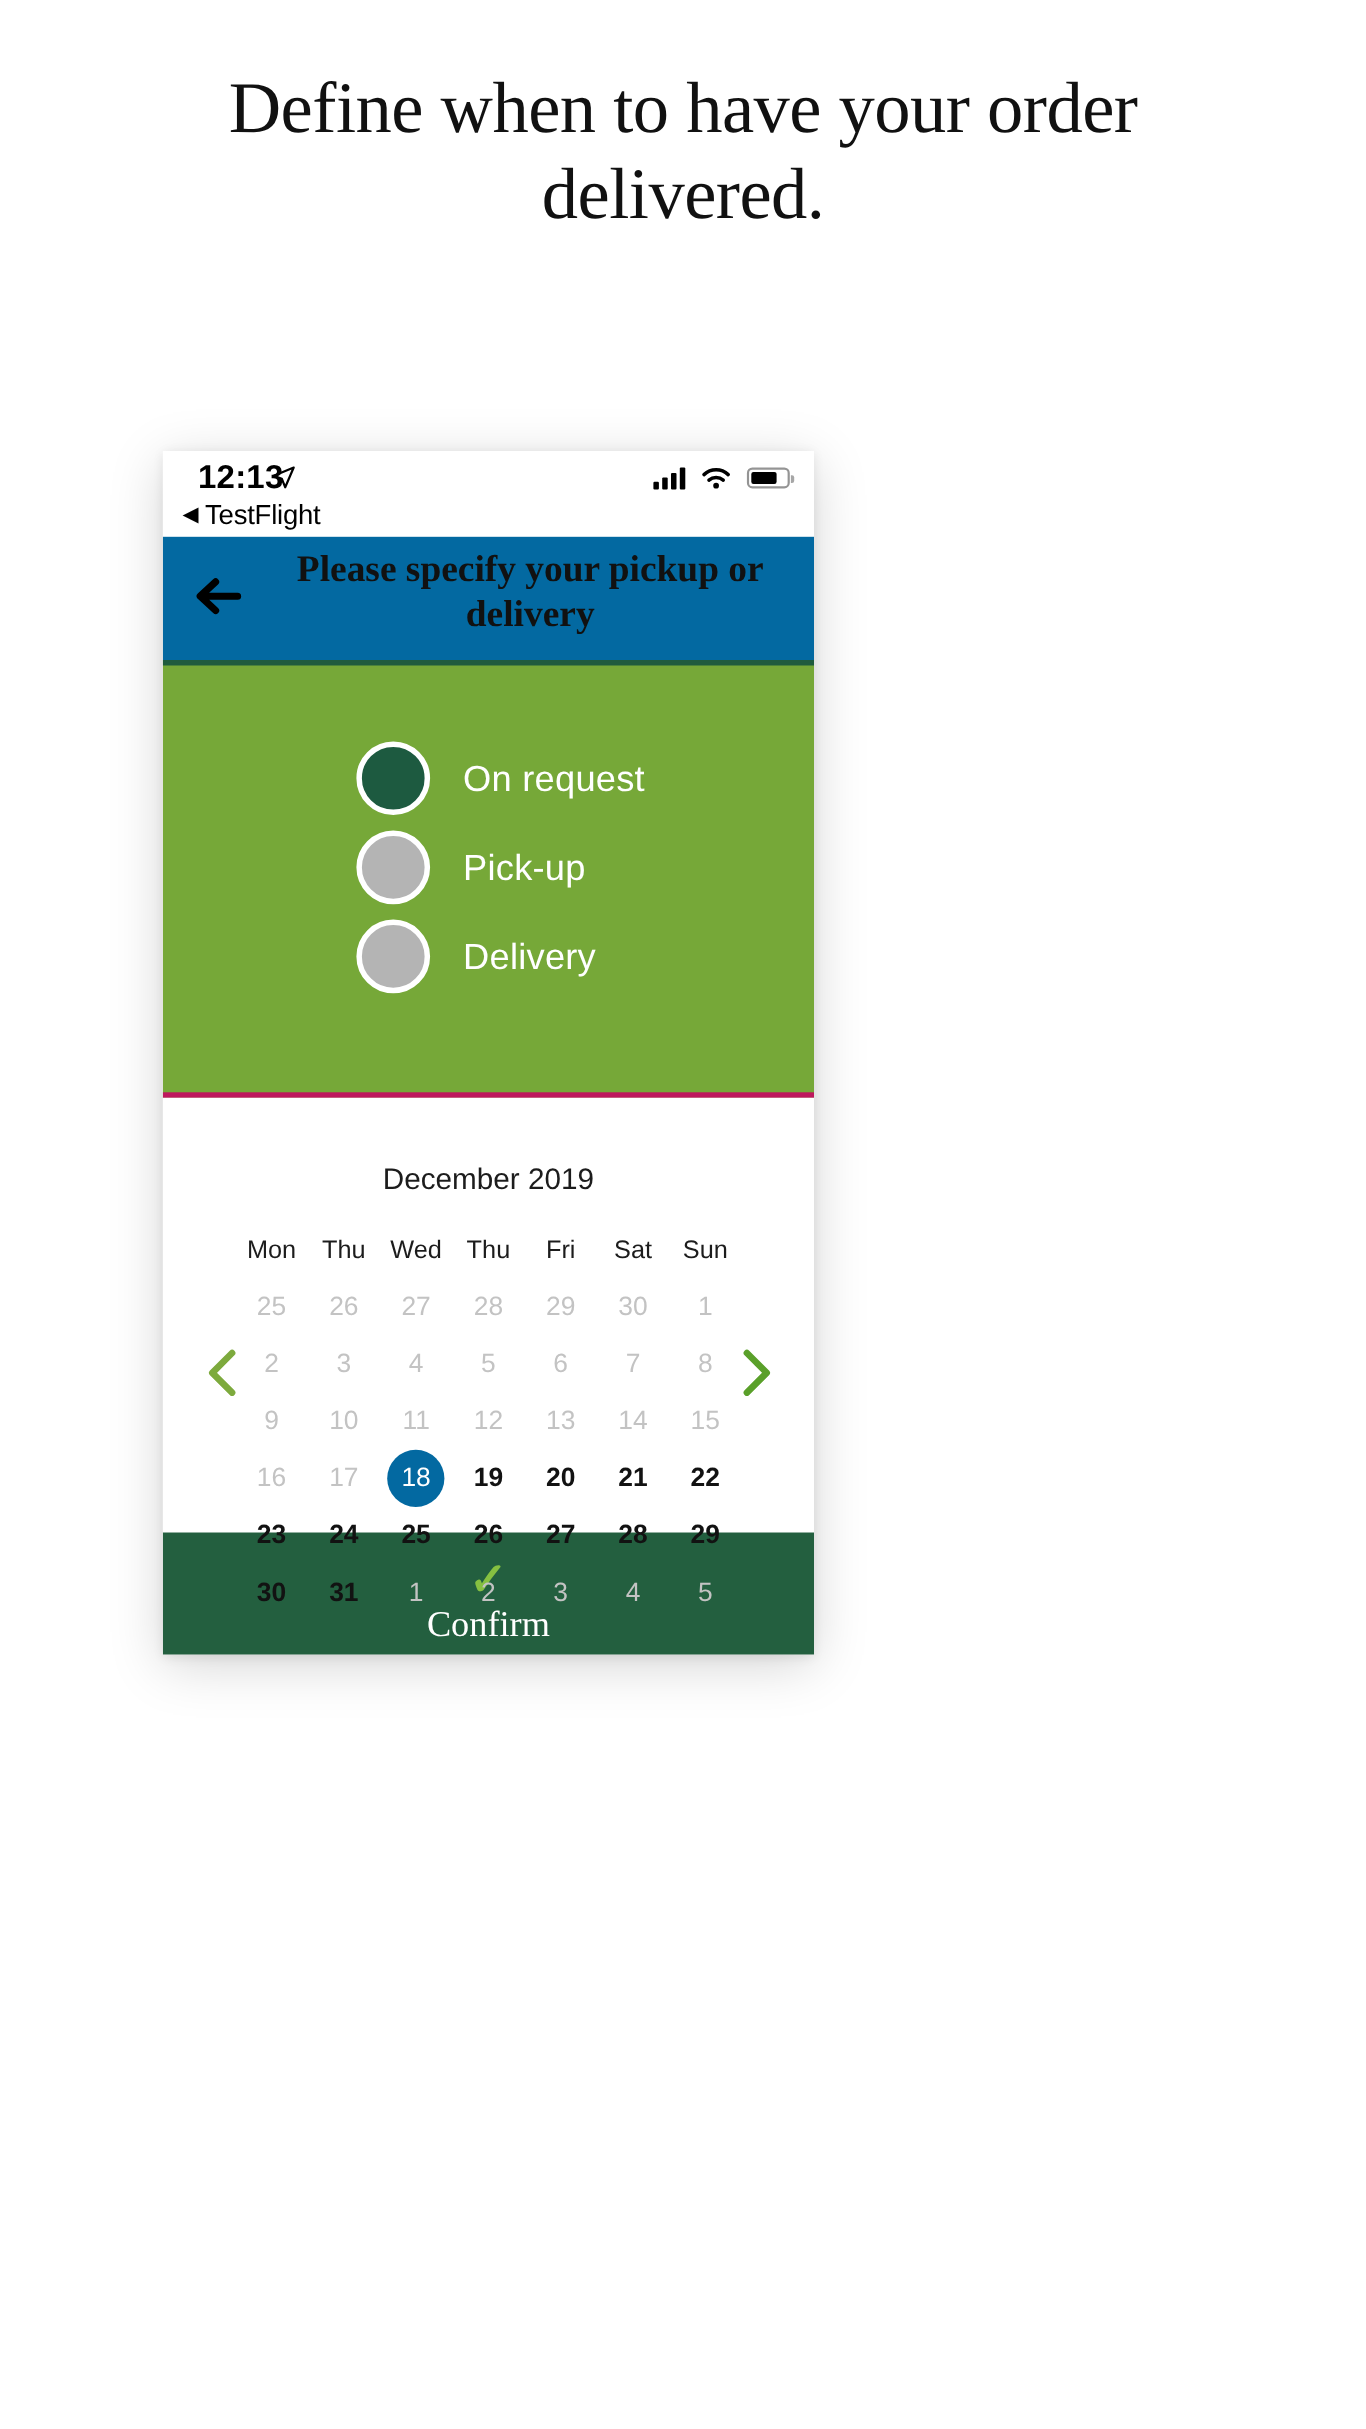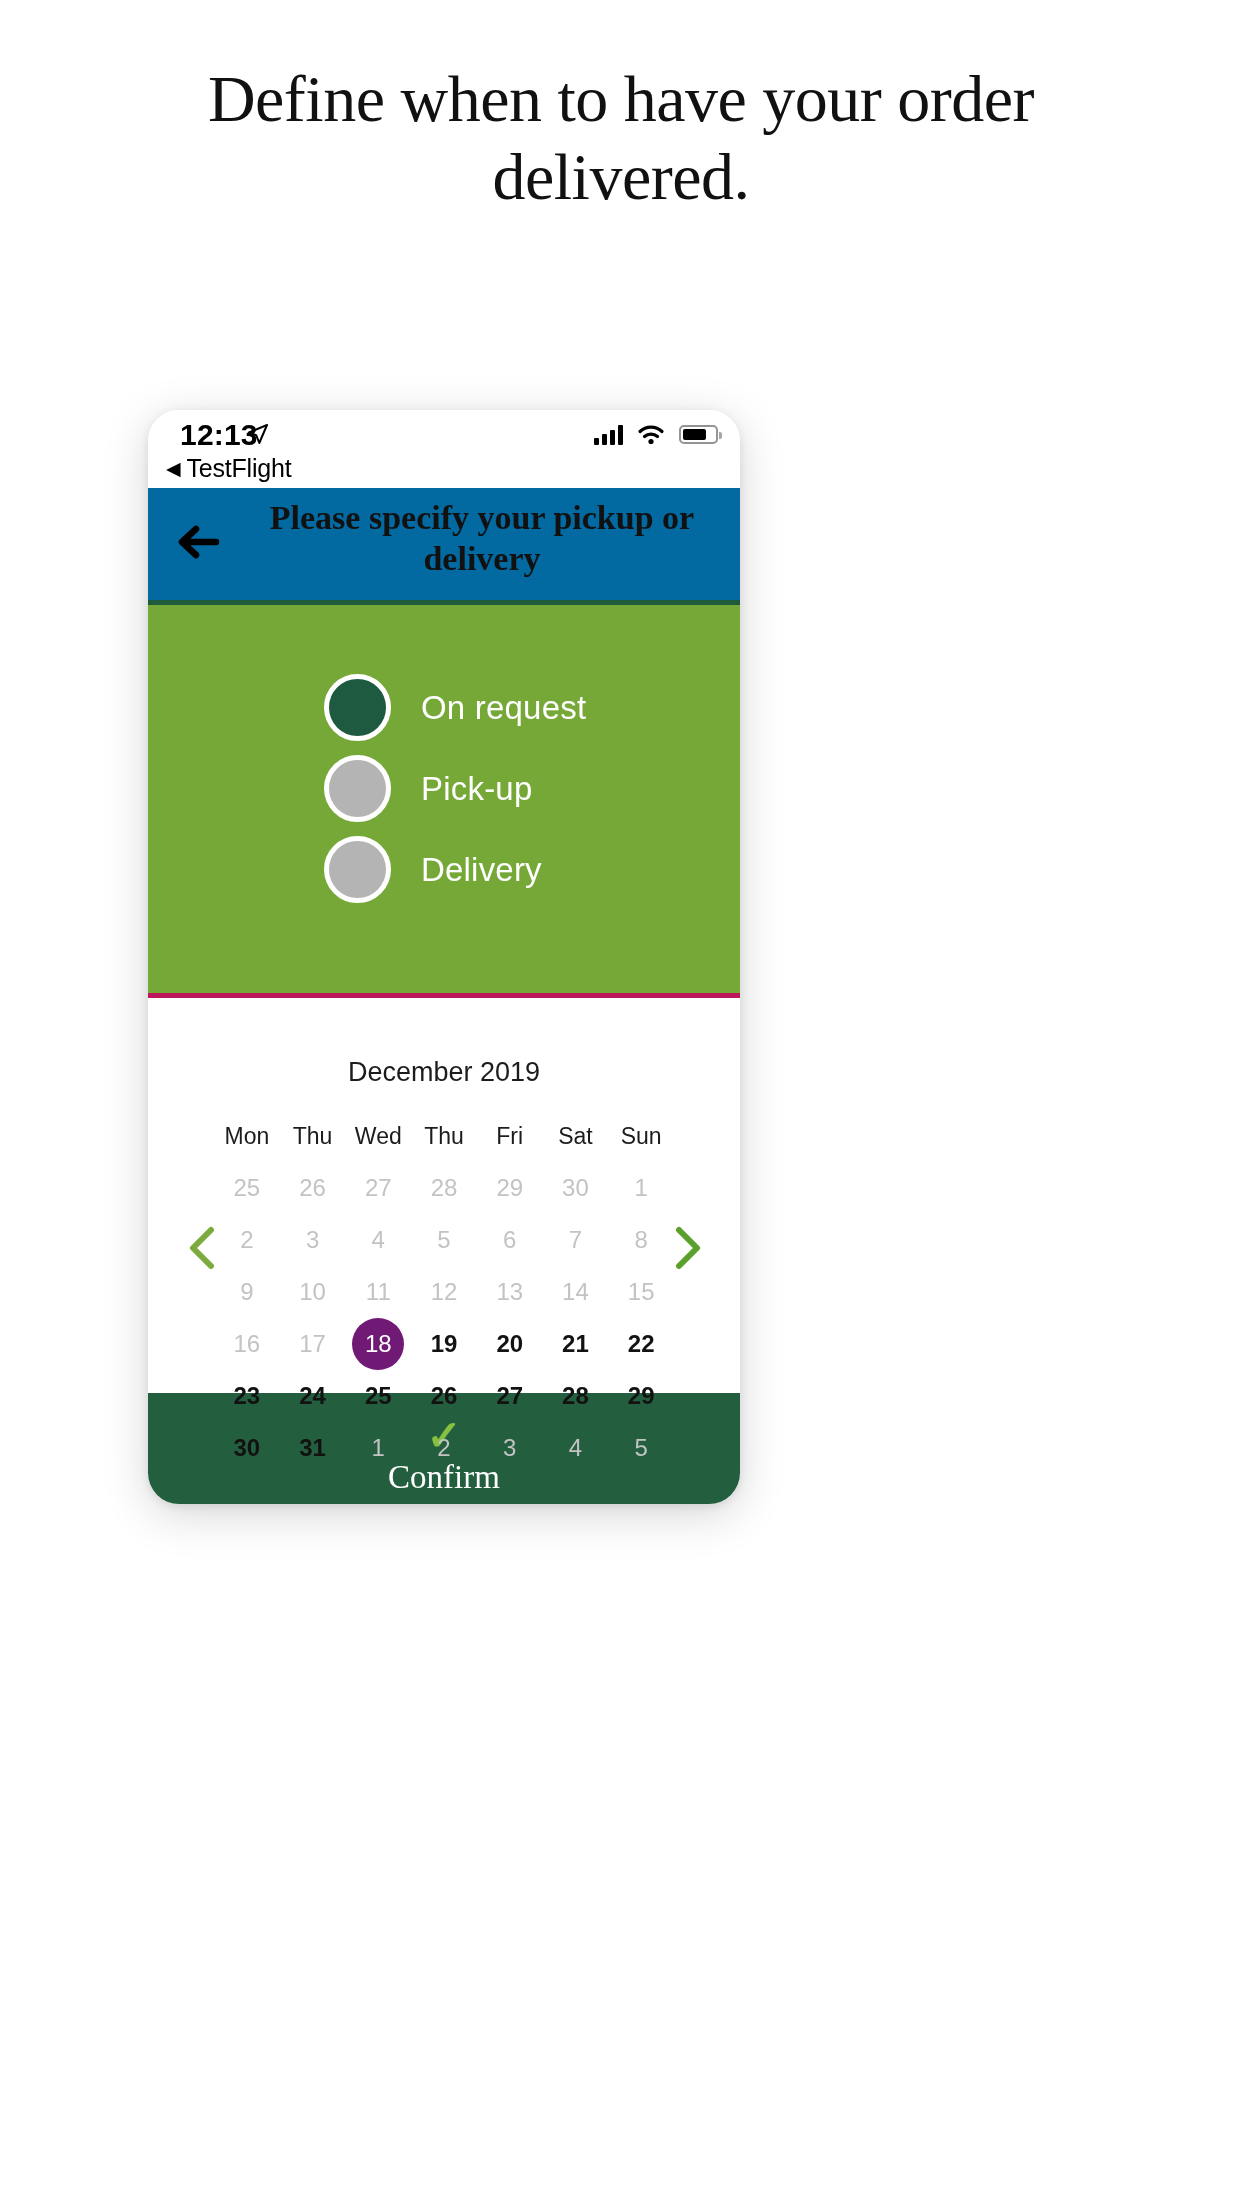--- a/index.html
+++ b/index.html
@@ -36,21 +36,20 @@
   
   .phone {
     position: absolute;
     left: 148px;
     top: 410px;
     width: 592px;
     height: 1094px;
     background: #ffffff;
     box-shadow: 0 10px 46px rgba(0,0,0,0.17), 0 2px 10px rgba(0,0,0,0.09);
     overflow: hidden;
-    border-radius: 31px;
   }
 
   
   .statusbar {
     position: relative;
     height: 78px;
     background: #ffffff;
   }
   .sb-time {
     position: absolute;
@@ -201,21 +200,21 @@
     color: #1c1c1c;
   }
   .cal-cell.dim    { color: #c3c3c3; }
   .cal-cell.normal { color: #121212; font-weight: bold; }
   .cal-cell.sel span {
     display: inline-flex;
     align-items: center;
     justify-content: center;
     width: 52px; height: 52px;
     border-radius: 50%;
-    background: #701a75;
+    background: #0369a1;
     color: #ffffff;
     font-weight: normal;
   }
 
   .cal-nav {
     position: absolute;
     top: 228px;
     width: 34px; height: 44px;
     cursor: pointer;
   }

